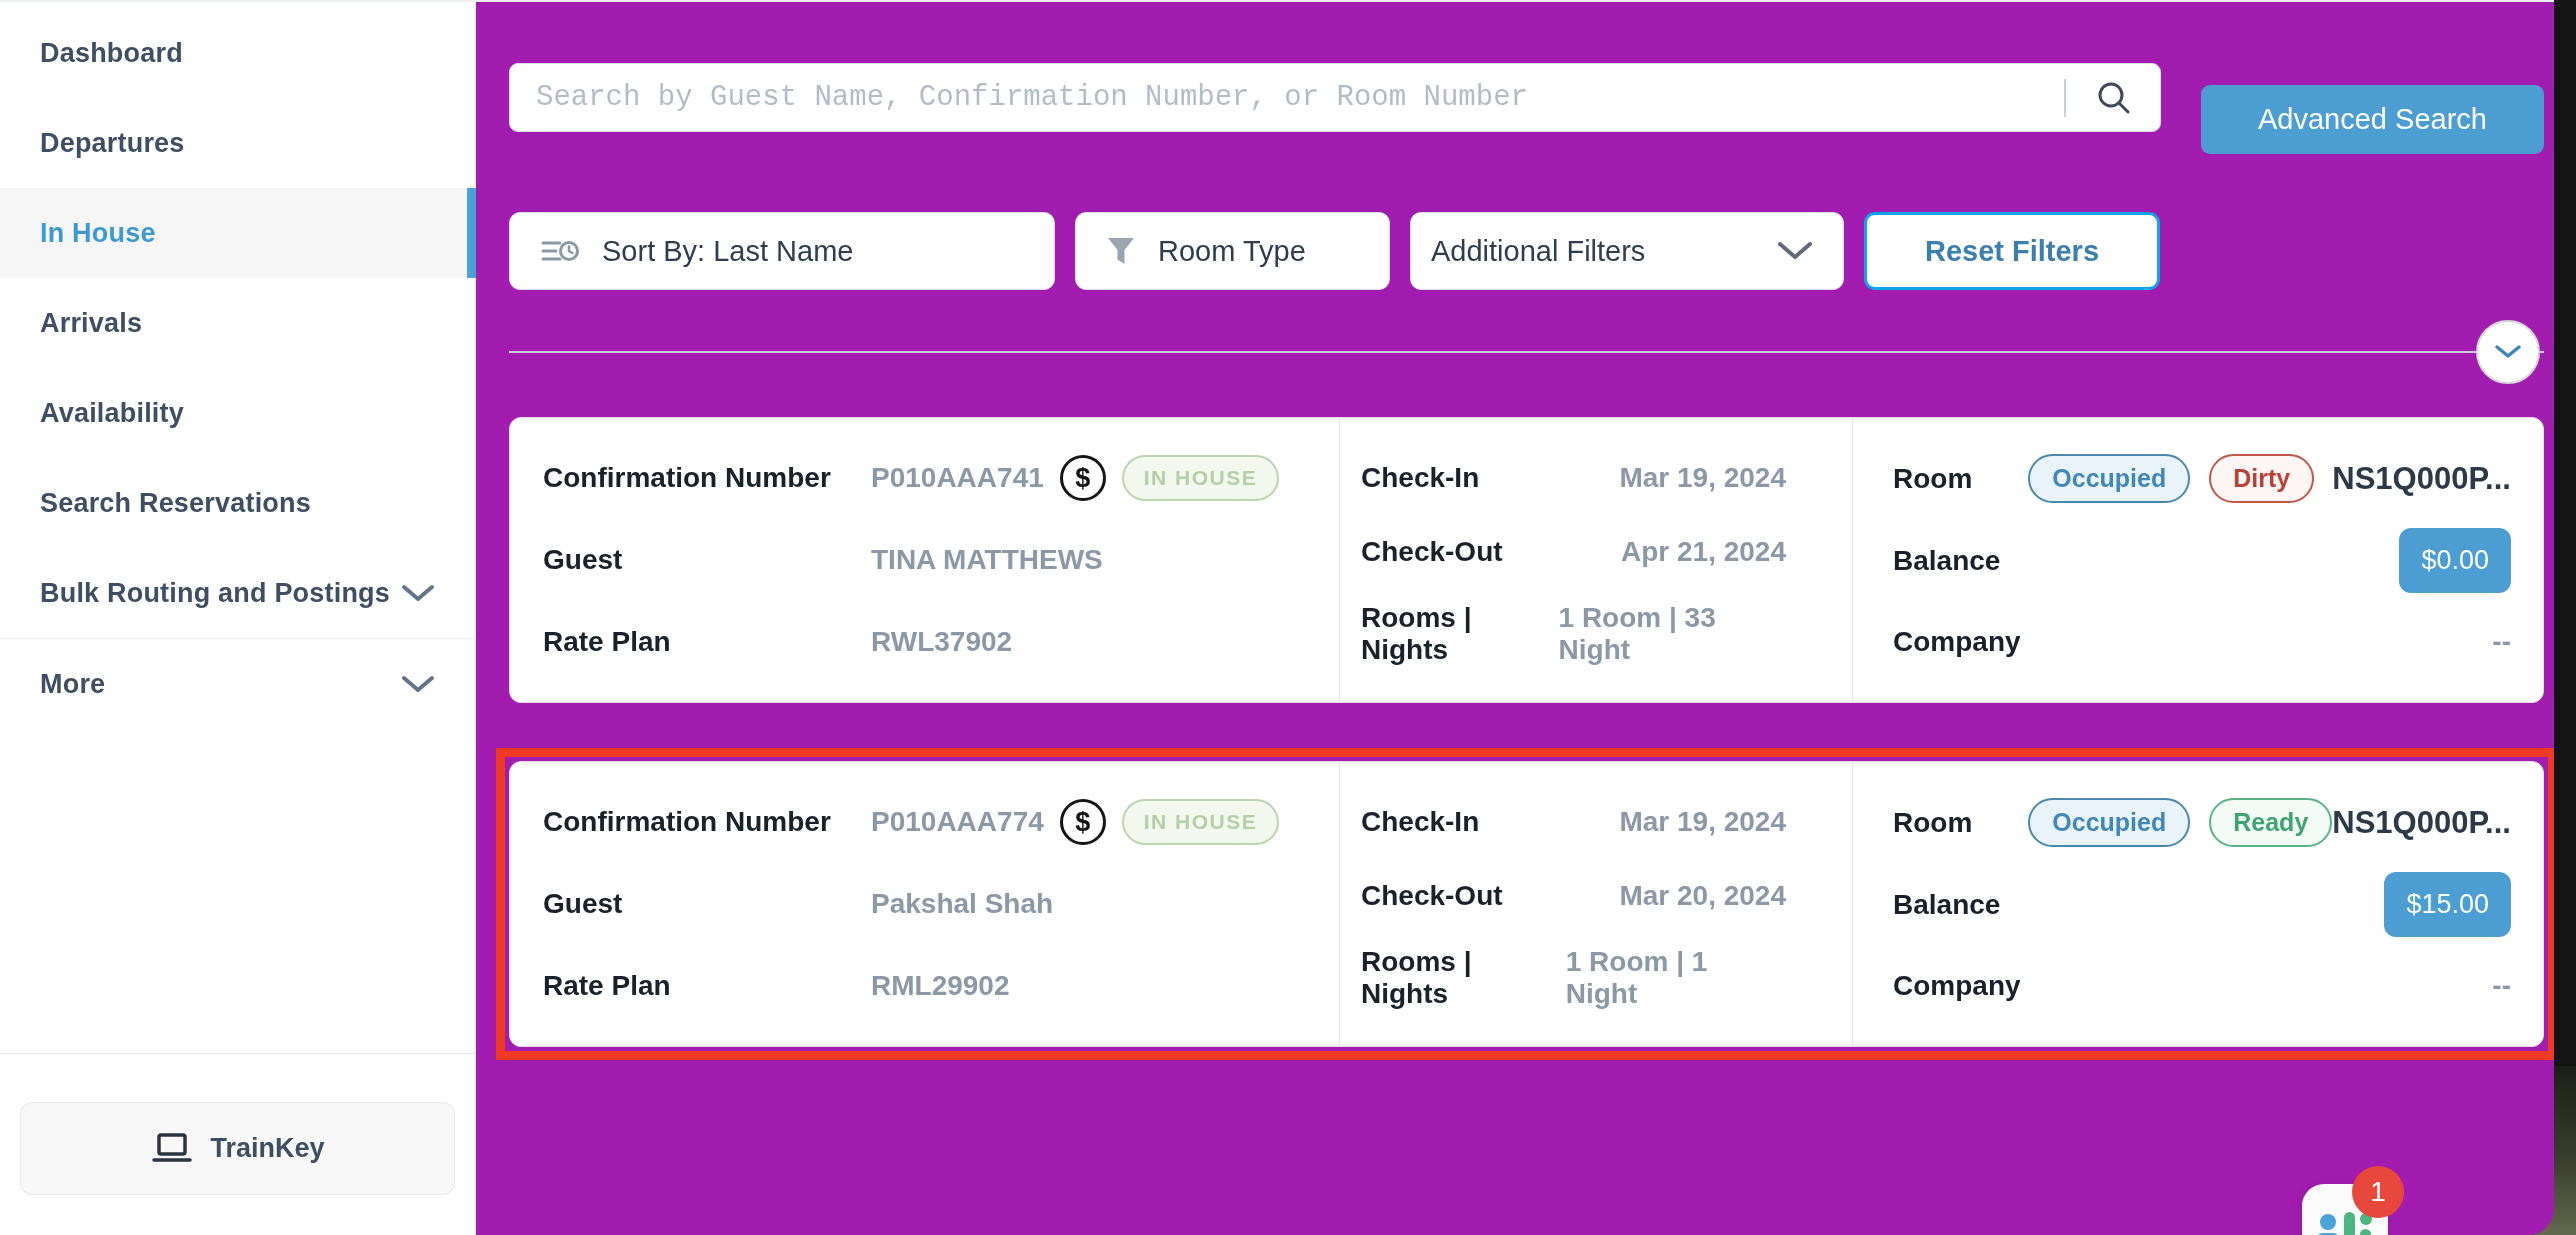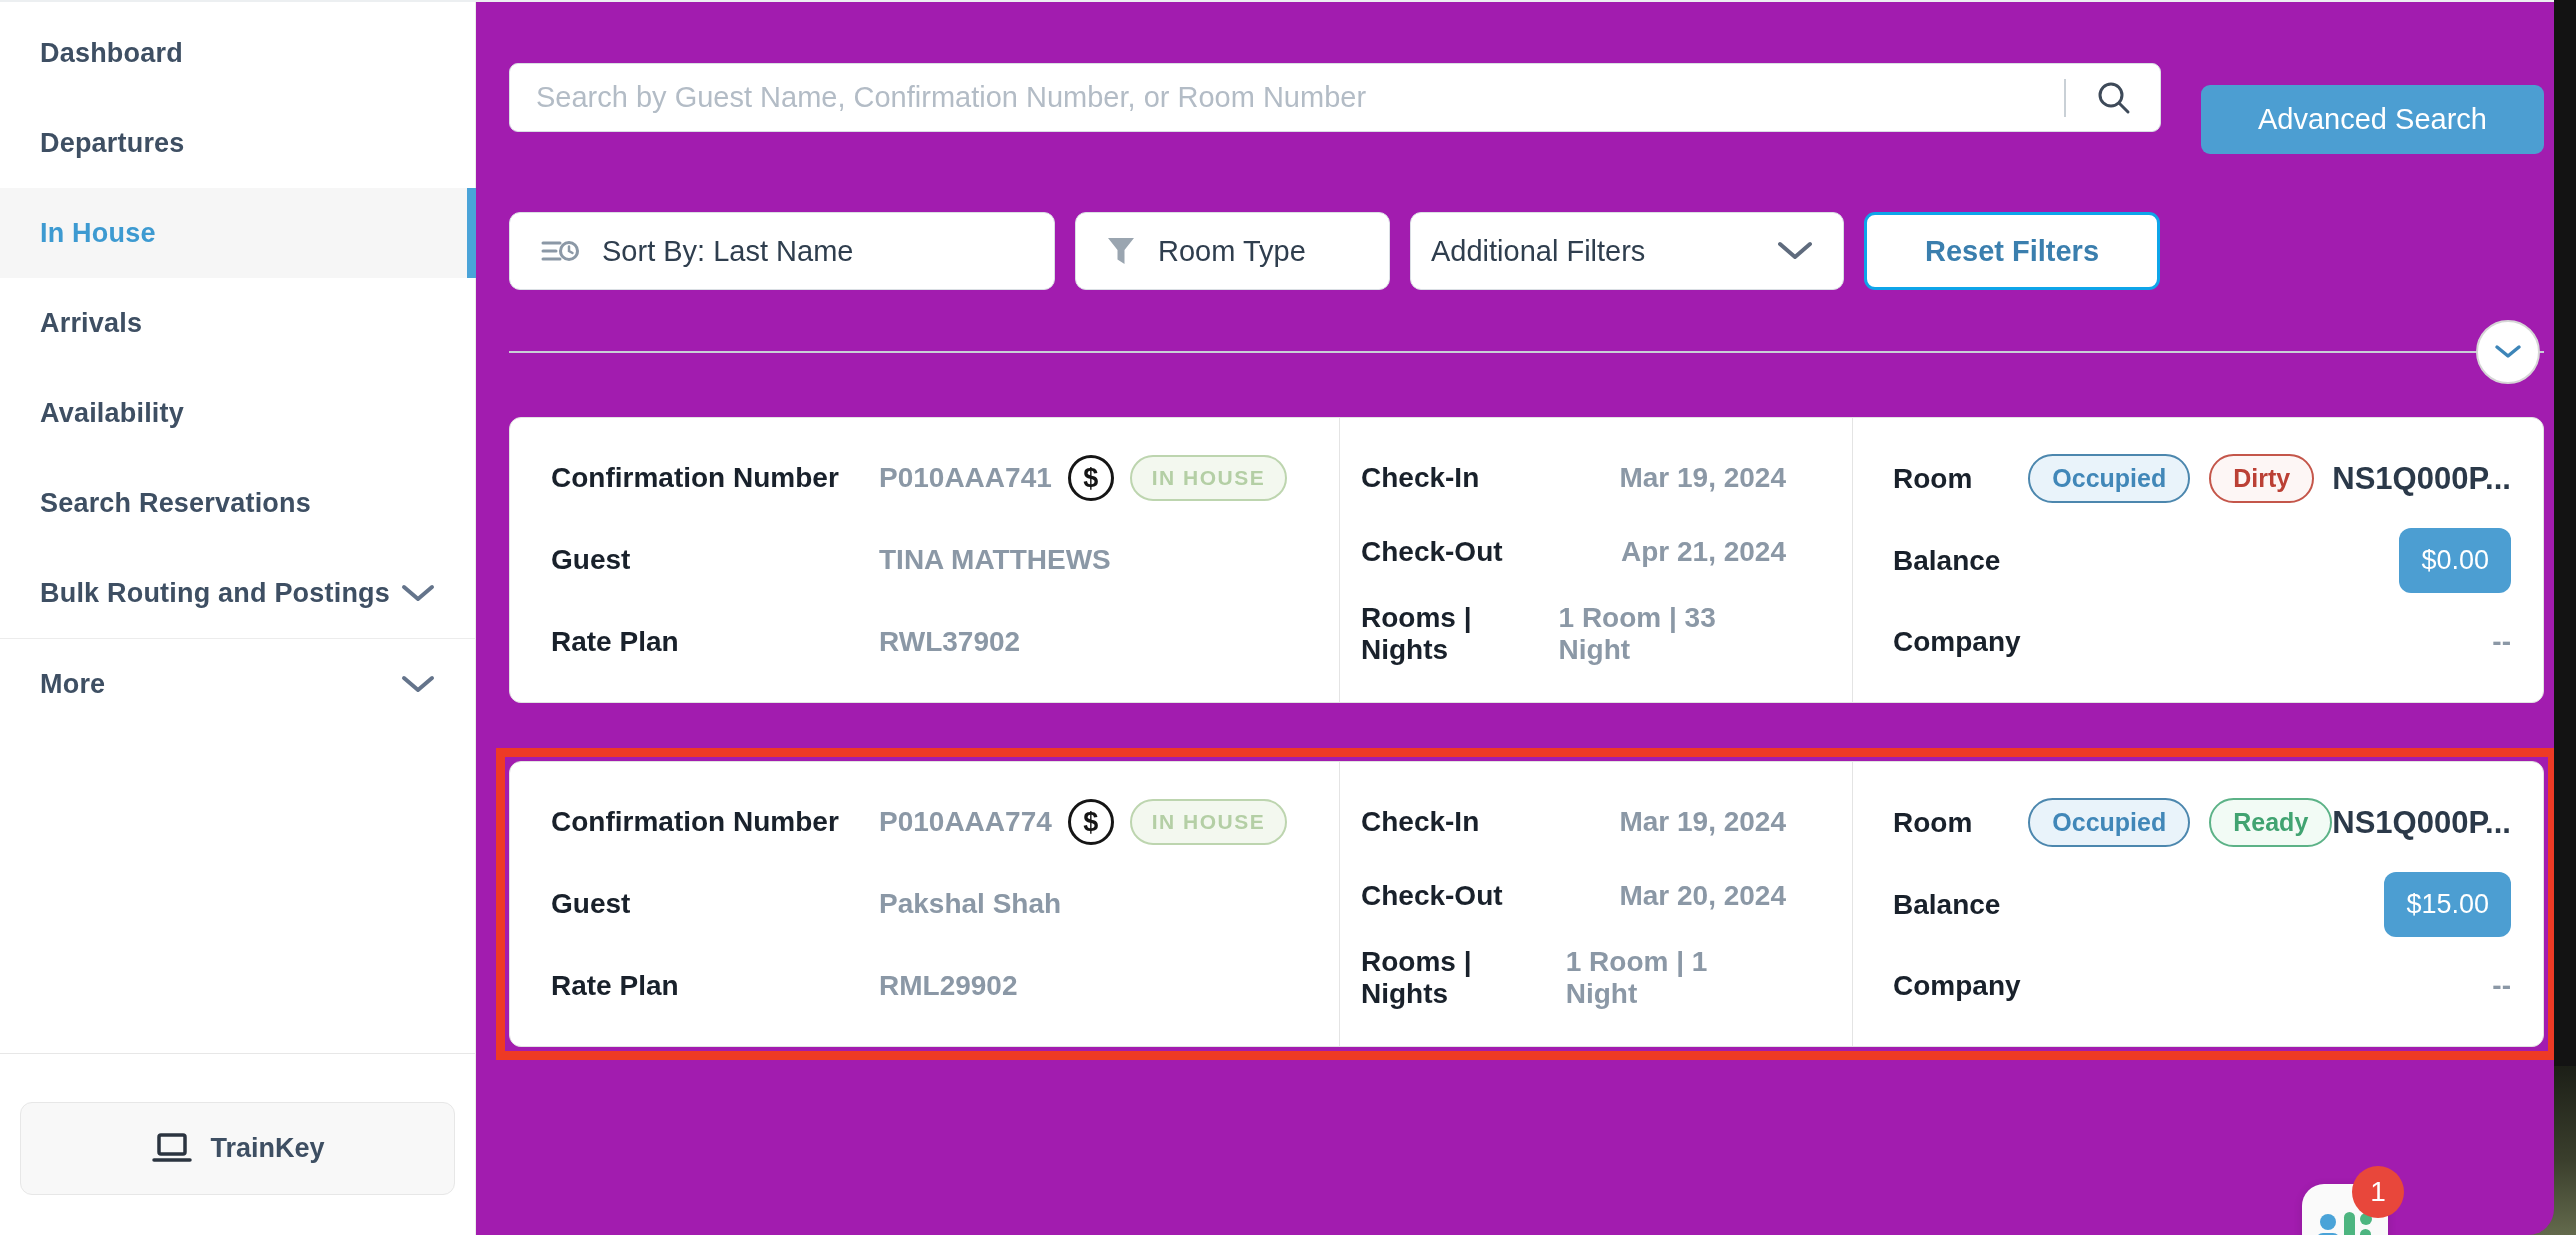--- a/index.html
+++ b/index.html
@@ -44,21 +44,21 @@
     height:93px; width:100%; border:1px solid #e7e7e7; background:#f8f8f8;
     border-radius:12px; display:flex; align-items:center; justify-content:center;
     gap:16px; font-size:27px; font-weight:700; color:#3e4f63; cursor:pointer;
     font-family:inherit;
   }
   
   .main { flex:1; padding:61px 11px 0 33px; position:relative; }
   .search-row { display:flex; gap:40px; }
   .search-box {
     flex:1; height:69px; border:1px solid #d9dee3; border-radius:9px;
-    display:flex; align-items:center; padding:0 26px; background:#fff;
+    display:flex; align-items:center; padding:0 26px; background:#fff;font-family:Liberation Mono, monospace;
   }
   .search-box input {
     flex:1; border:none; outline:none; font-size:29px; color:#3e4f63;
     font-family:inherit; background:transparent;
   }
   .search-box input::placeholder { color:#b3bcc6; }
   .search-sep { width:2px; height:38px; background:#c9d0d6; margin:0 28px; }
   .advanced-btn {
     width:343px; height:69px; background:#4c9ed2; border:none; border-radius:9px;
     color:#fff; font-size:29px; font-family:inherit; cursor:pointer;margin-top:22px;
@@ -90,21 +90,21 @@
   .card + .card { margin-top:58px; }
   .card.highlighted::before {
     content:''; position:absolute; inset:-14px; border:9px solid #ee3a25;
     pointer-events:none;
   }
   .col { padding:36px 0; display:flex; flex-direction:column; justify-content:space-between; }
   .col-left  { width:830px; border-right:1px solid #e4e4e4; padding-left:33px; padding-right:28px; }
   .col-mid   { width:513px; border-right:1px solid #e4e4e4; padding-left:21px; padding-right:66px; }
   .col-right { flex:1; padding-left:40px; padding-right:32px; }
   .row { display:flex; align-items:center; min-height:48px; }
-  .row-grid { display:grid; grid-template-columns:328px 1fr; align-items:center;margin-left:8px; }
+  .row-grid { display:grid; grid-template-columns:328px 1fr; align-items:center; }
   .lbl { font-size:28px; font-weight:700; color:#19212b; }
   .val { font-size:28px; font-weight:600; color:#8b98a6; }
   .row-between { justify-content:space-between; }
   .conf-group { display:flex; align-items:center; gap:16px; }
   .dollar-icon {
     width:46px; height:46px; border:3px solid #151515; border-radius:50%;
     display:flex; align-items:center; justify-content:center;
     font-size:27px; font-weight:700; color:#151515; cursor:pointer;
   }
   .badge-inhouse {

